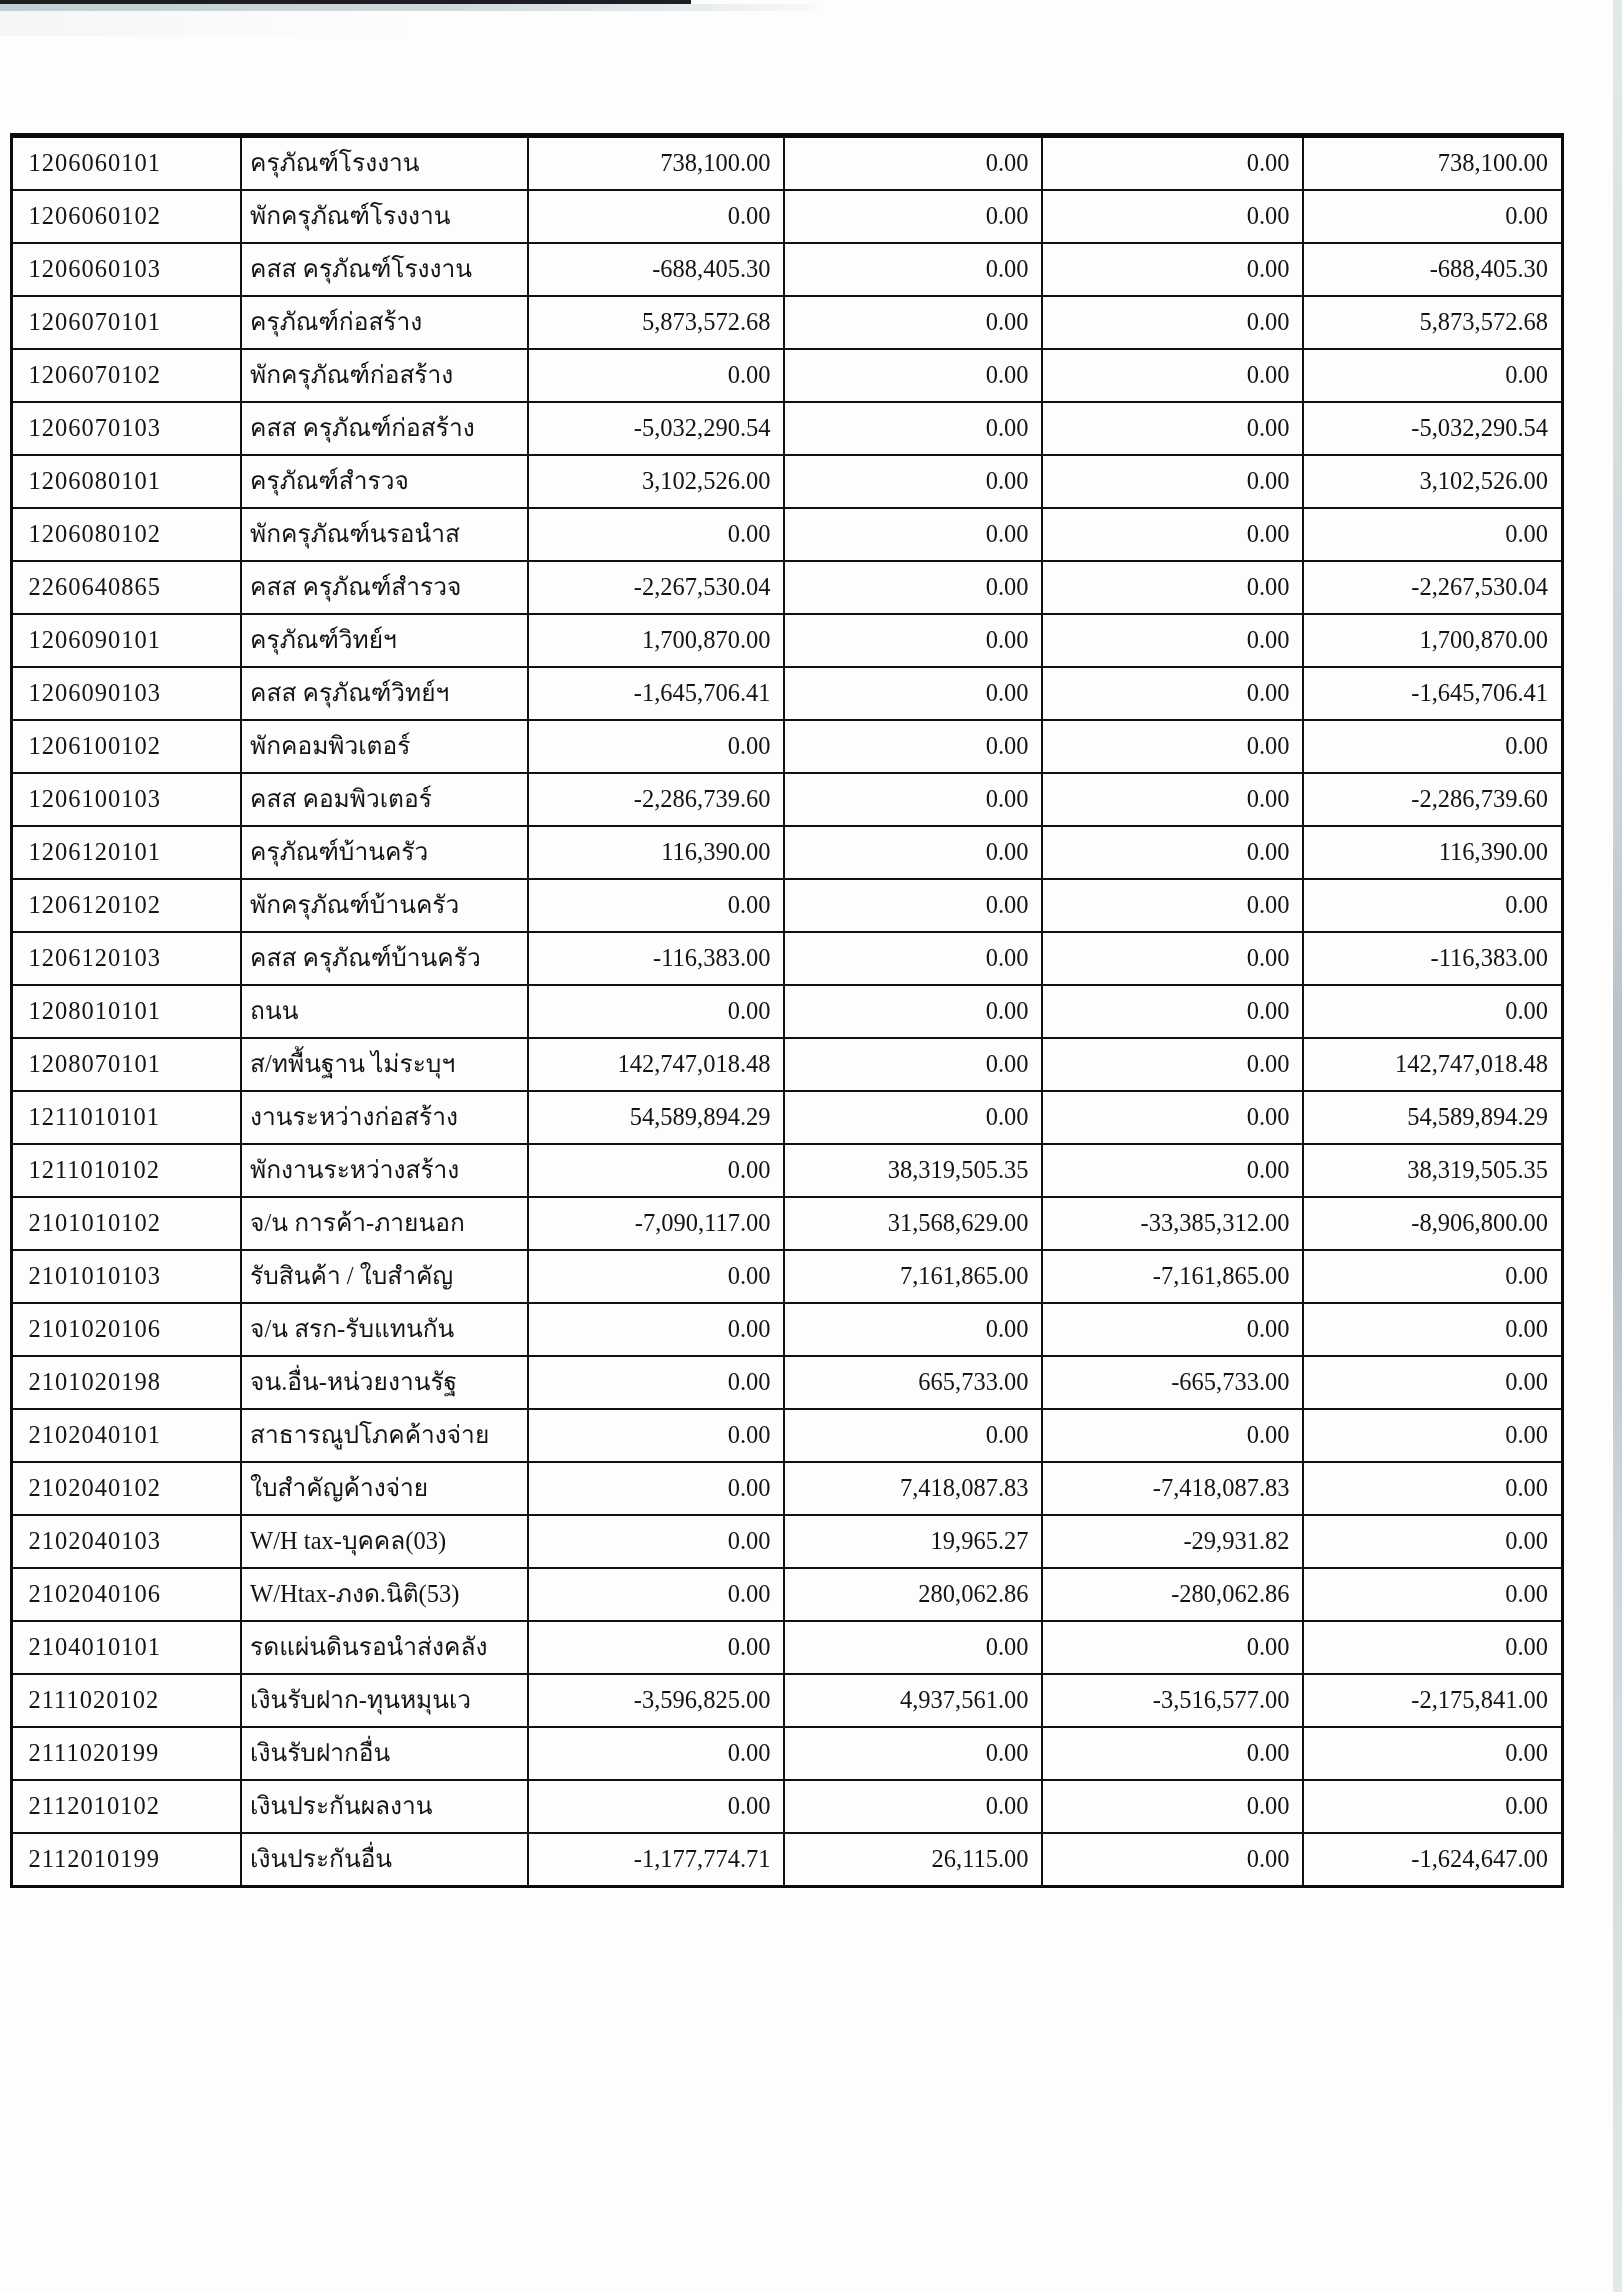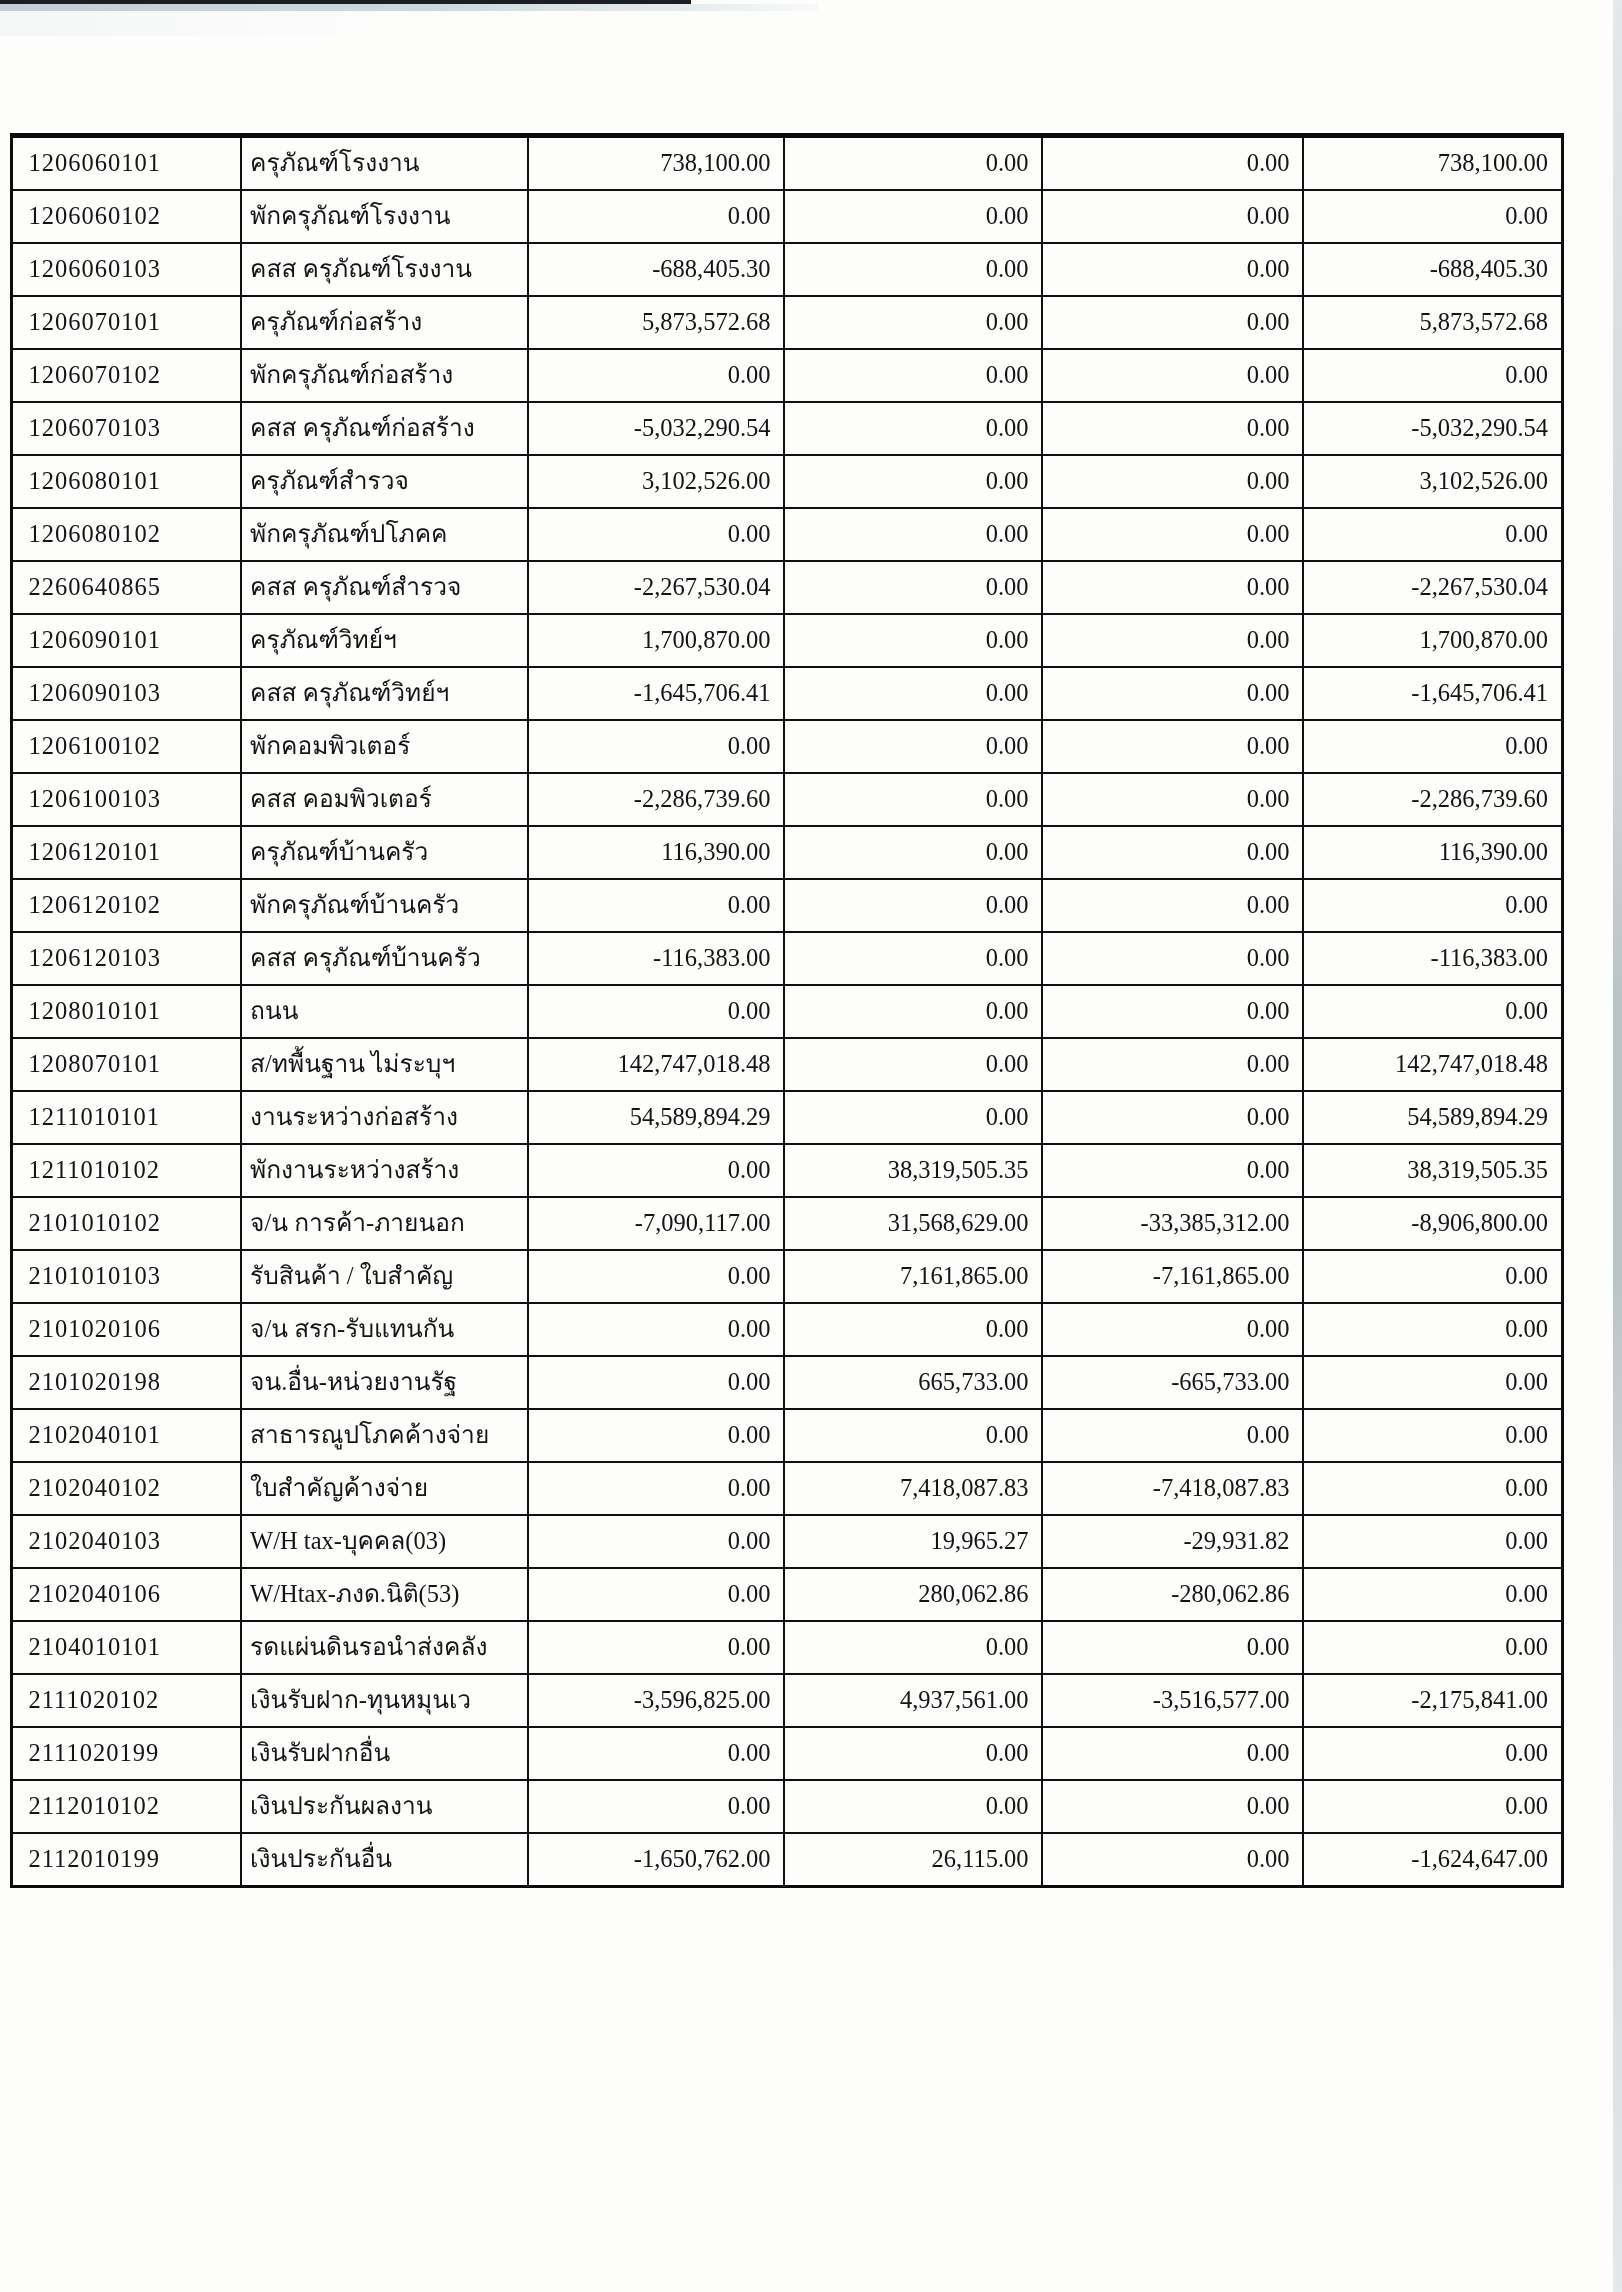--- a/index.html
+++ b/index.html
@@ -123,21 +123,21 @@
         <tr>
           <td class="col-code">1206080101</td>
           <td class="col-name">ครุภัณฑ์สำรวจ</td>
           <td class="col-num">3,102,526.00</td>
           <td class="col-num">0.00</td>
           <td class="col-num">0.00</td>
           <td class="col-num">3,102,526.00</td>
         </tr>
         <tr>
           <td class="col-code">1206080102</td>
-          <td class="col-name">พักครุภัณฑ์ปโภคค</td>
+          <td class="col-name">พักครุภัณฑ์นรอนำส</td>
           <td class="col-num">0.00</td>
           <td class="col-num">0.00</td>
           <td class="col-num">0.00</td>
           <td class="col-num">0.00</td>
         </tr>
         <tr>
           <td class="col-code">2260640865</td>
           <td class="col-name">คสส ครุภัณฑ์สำรวจ</td>
           <td class="col-num">-2,267,530.04</td>
           <td class="col-num">0.00</td>
@@ -324,21 +324,21 @@
           <td class="col-code">2112010102</td>
           <td class="col-name">เงินประกันผลงาน</td>
           <td class="col-num">0.00</td>
           <td class="col-num">0.00</td>
           <td class="col-num">0.00</td>
           <td class="col-num">0.00</td>
         </tr>
         <tr>
           <td class="col-code">2112010199</td>
           <td class="col-name">เงินประกันอื่น</td>
-          <td class="col-num">-1,650,762.00</td>
+          <td class="col-num">-1,177,774.71</td>
           <td class="col-num">26,115.00</td>
           <td class="col-num">0.00</td>
           <td class="col-num">-1,624,647.00</td>
         </tr>
       </tbody>
   </table>
 </div>
 
 
 </body></html>

